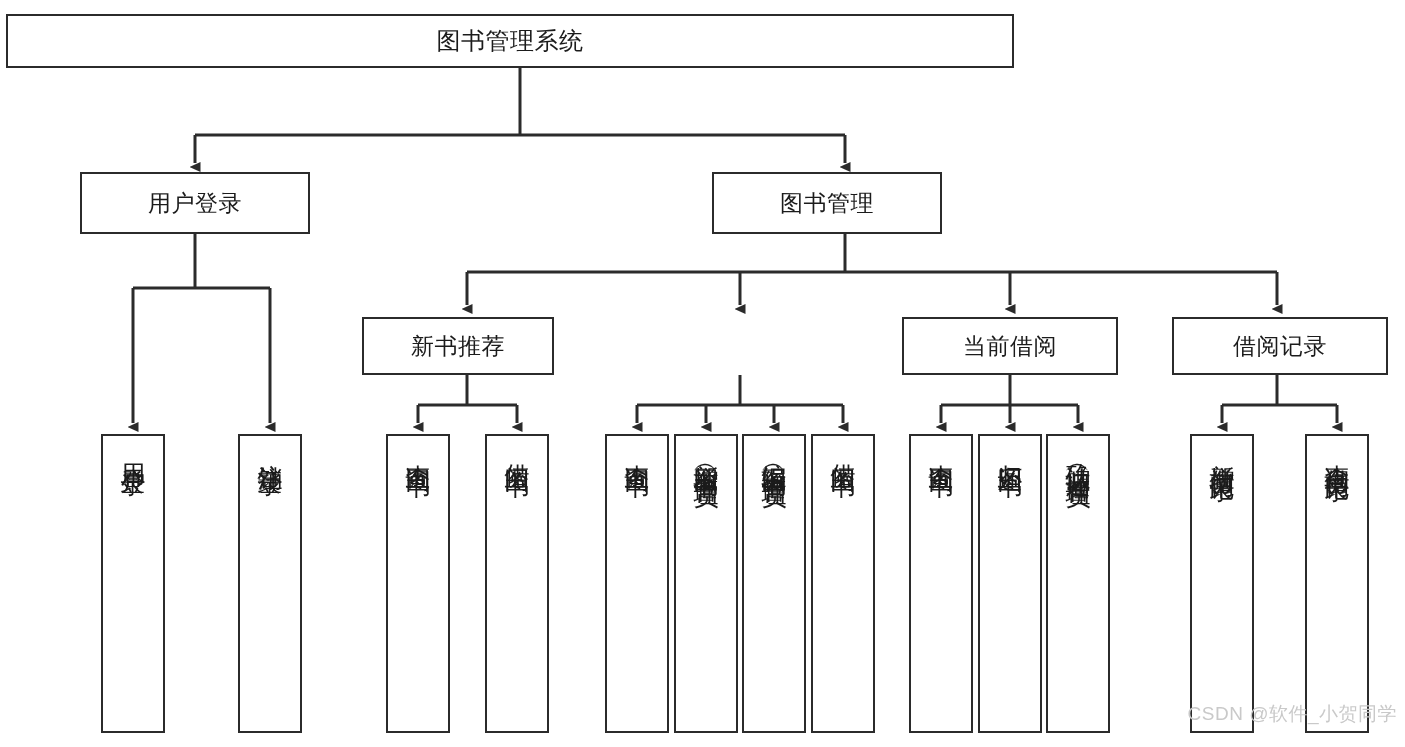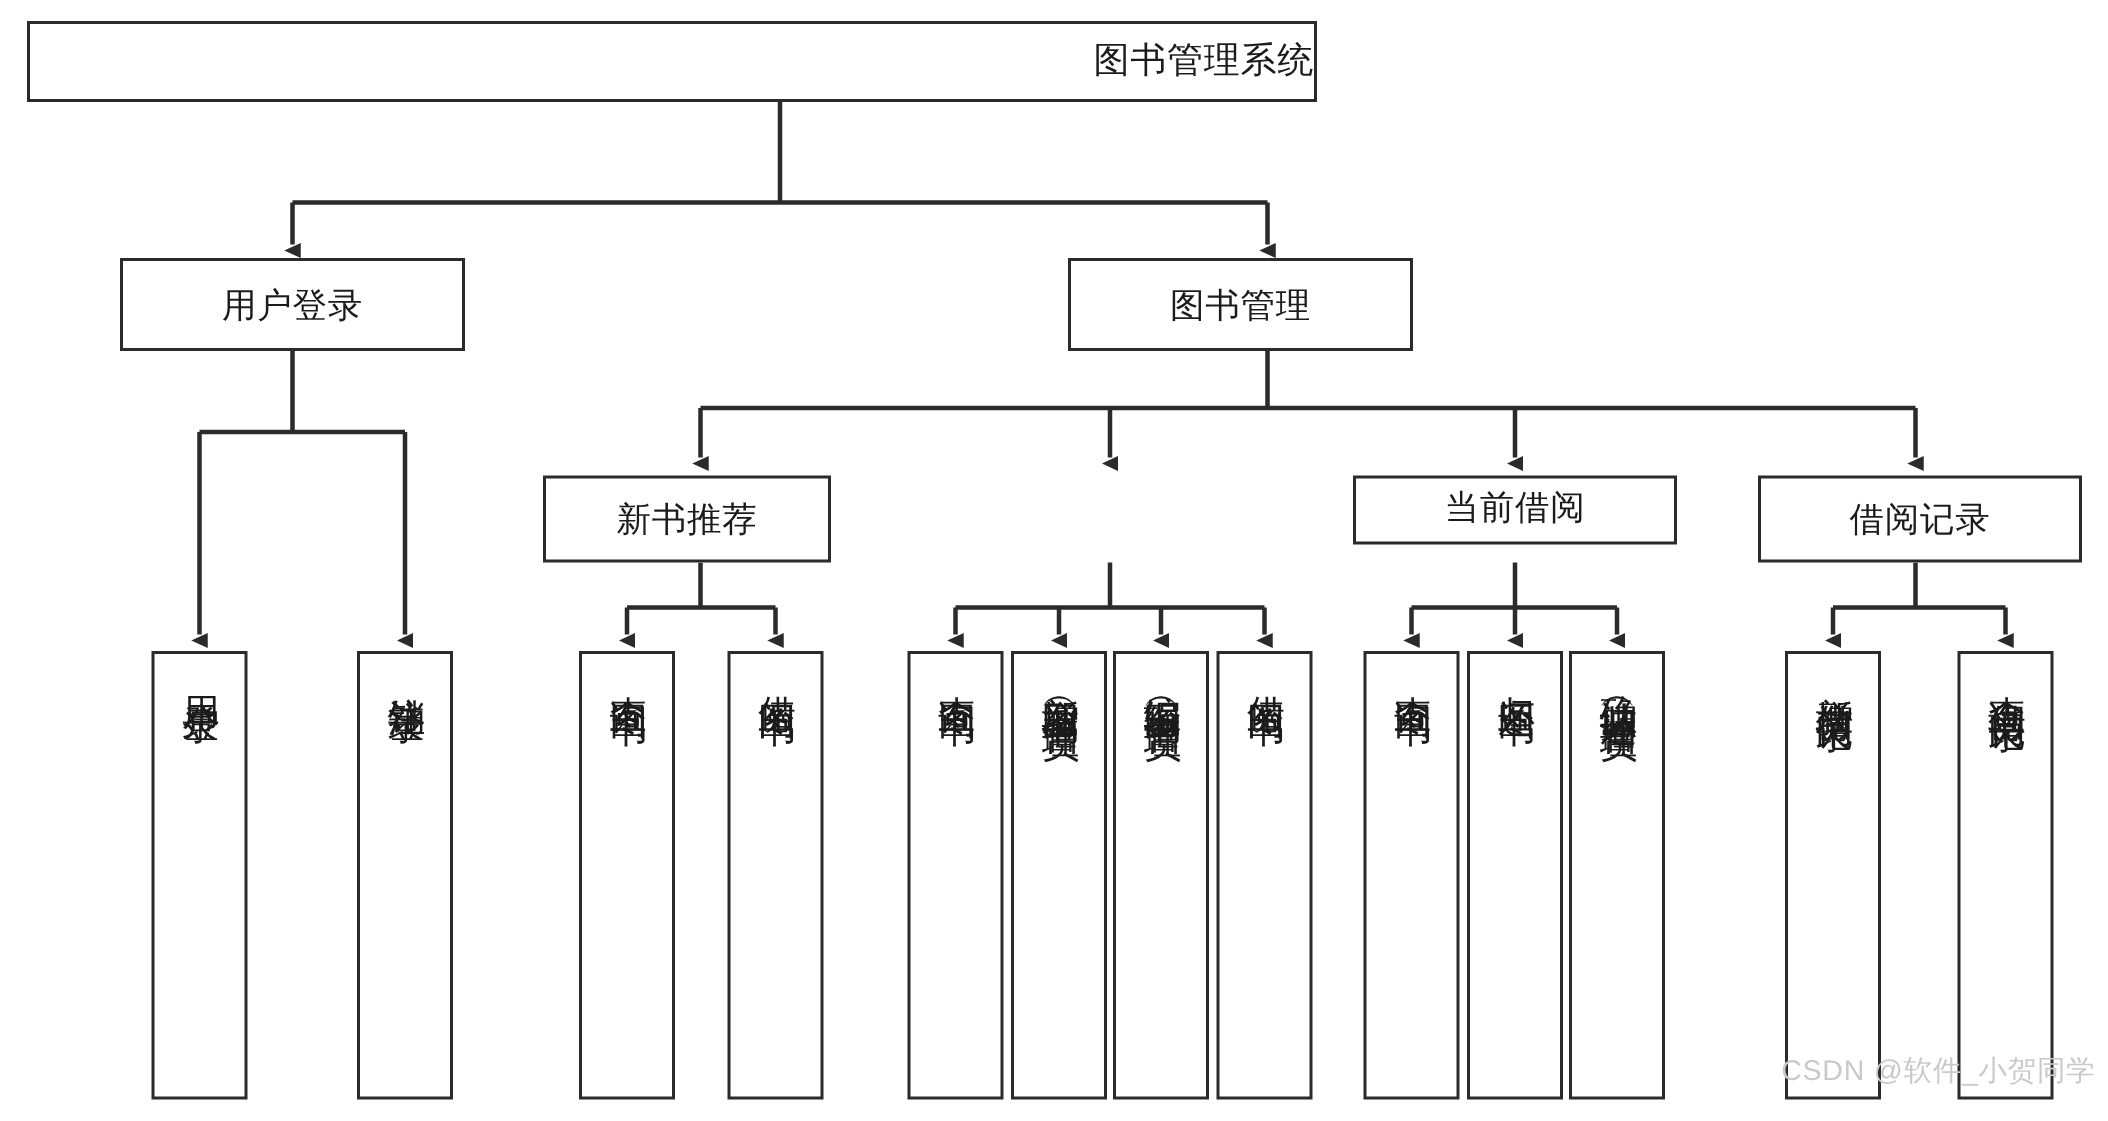--- a/index.html
+++ b/index.html
@@ -125,35 +125,35 @@
       <path d="M1010,405 L1010,423" marker-end="url(#arrow)"></path>
       <path d="M1078,405 L1078,423" marker-end="url(#arrow)"></path>
 
       <path d="M1277,375 L1277,405"></path>
       <path d="M1222,405 L1337,405"></path>
       <path d="M1222,405 L1222,423" marker-end="url(#arrow)"></path>
       <path d="M1337,405 L1337,423" marker-end="url(#arrow)"></path>
     </g>
   </svg>
 
-  <div class="node horiz root" style="left:18px; top:14px; width:860px; height:54px;justify-content:flex-end;">
+  <div class="node horiz root" style="left:6px; top:14px; width:1008px; height:54px;">
     <span class="label">图书管理系统</span>
   </div>
 
   <div class="node horiz" style="left:80px; top:172px; width:230px; height:62px;">
     <span class="label">用户登录</span>
   </div>
   <div class="node horiz" style="left:712px; top:172px; width:230px; height:62px;">
     <span class="label">图书管理</span>
   </div>
 
   <div class="node horiz" style="left:362px; top:317px; width:192px; height:58px;">
     <span class="label">新书推荐</span>
   </div>
-  <div class="node horiz" style="left:902px; top:317px; width:216px; height:46px;font-family:Liberation Mono, monospace;">
+  <div class="node horiz" style="left:902px; top:317px; width:216px; height:58px;">
     <span class="label">当前借阅</span>
   </div>
   <div class="node horiz" style="left:1172px; top:317px; width:216px; height:58px;">
     <span class="label">借阅记录</span>
   </div>
 
   <div class="node vert" style="left:101px; top:434px; width:64px; height:299px;">
     <span class="label">用户登录</span>
   </div>
   <div class="node vert" style="left:238px; top:434px; width:64px; height:299px;">

